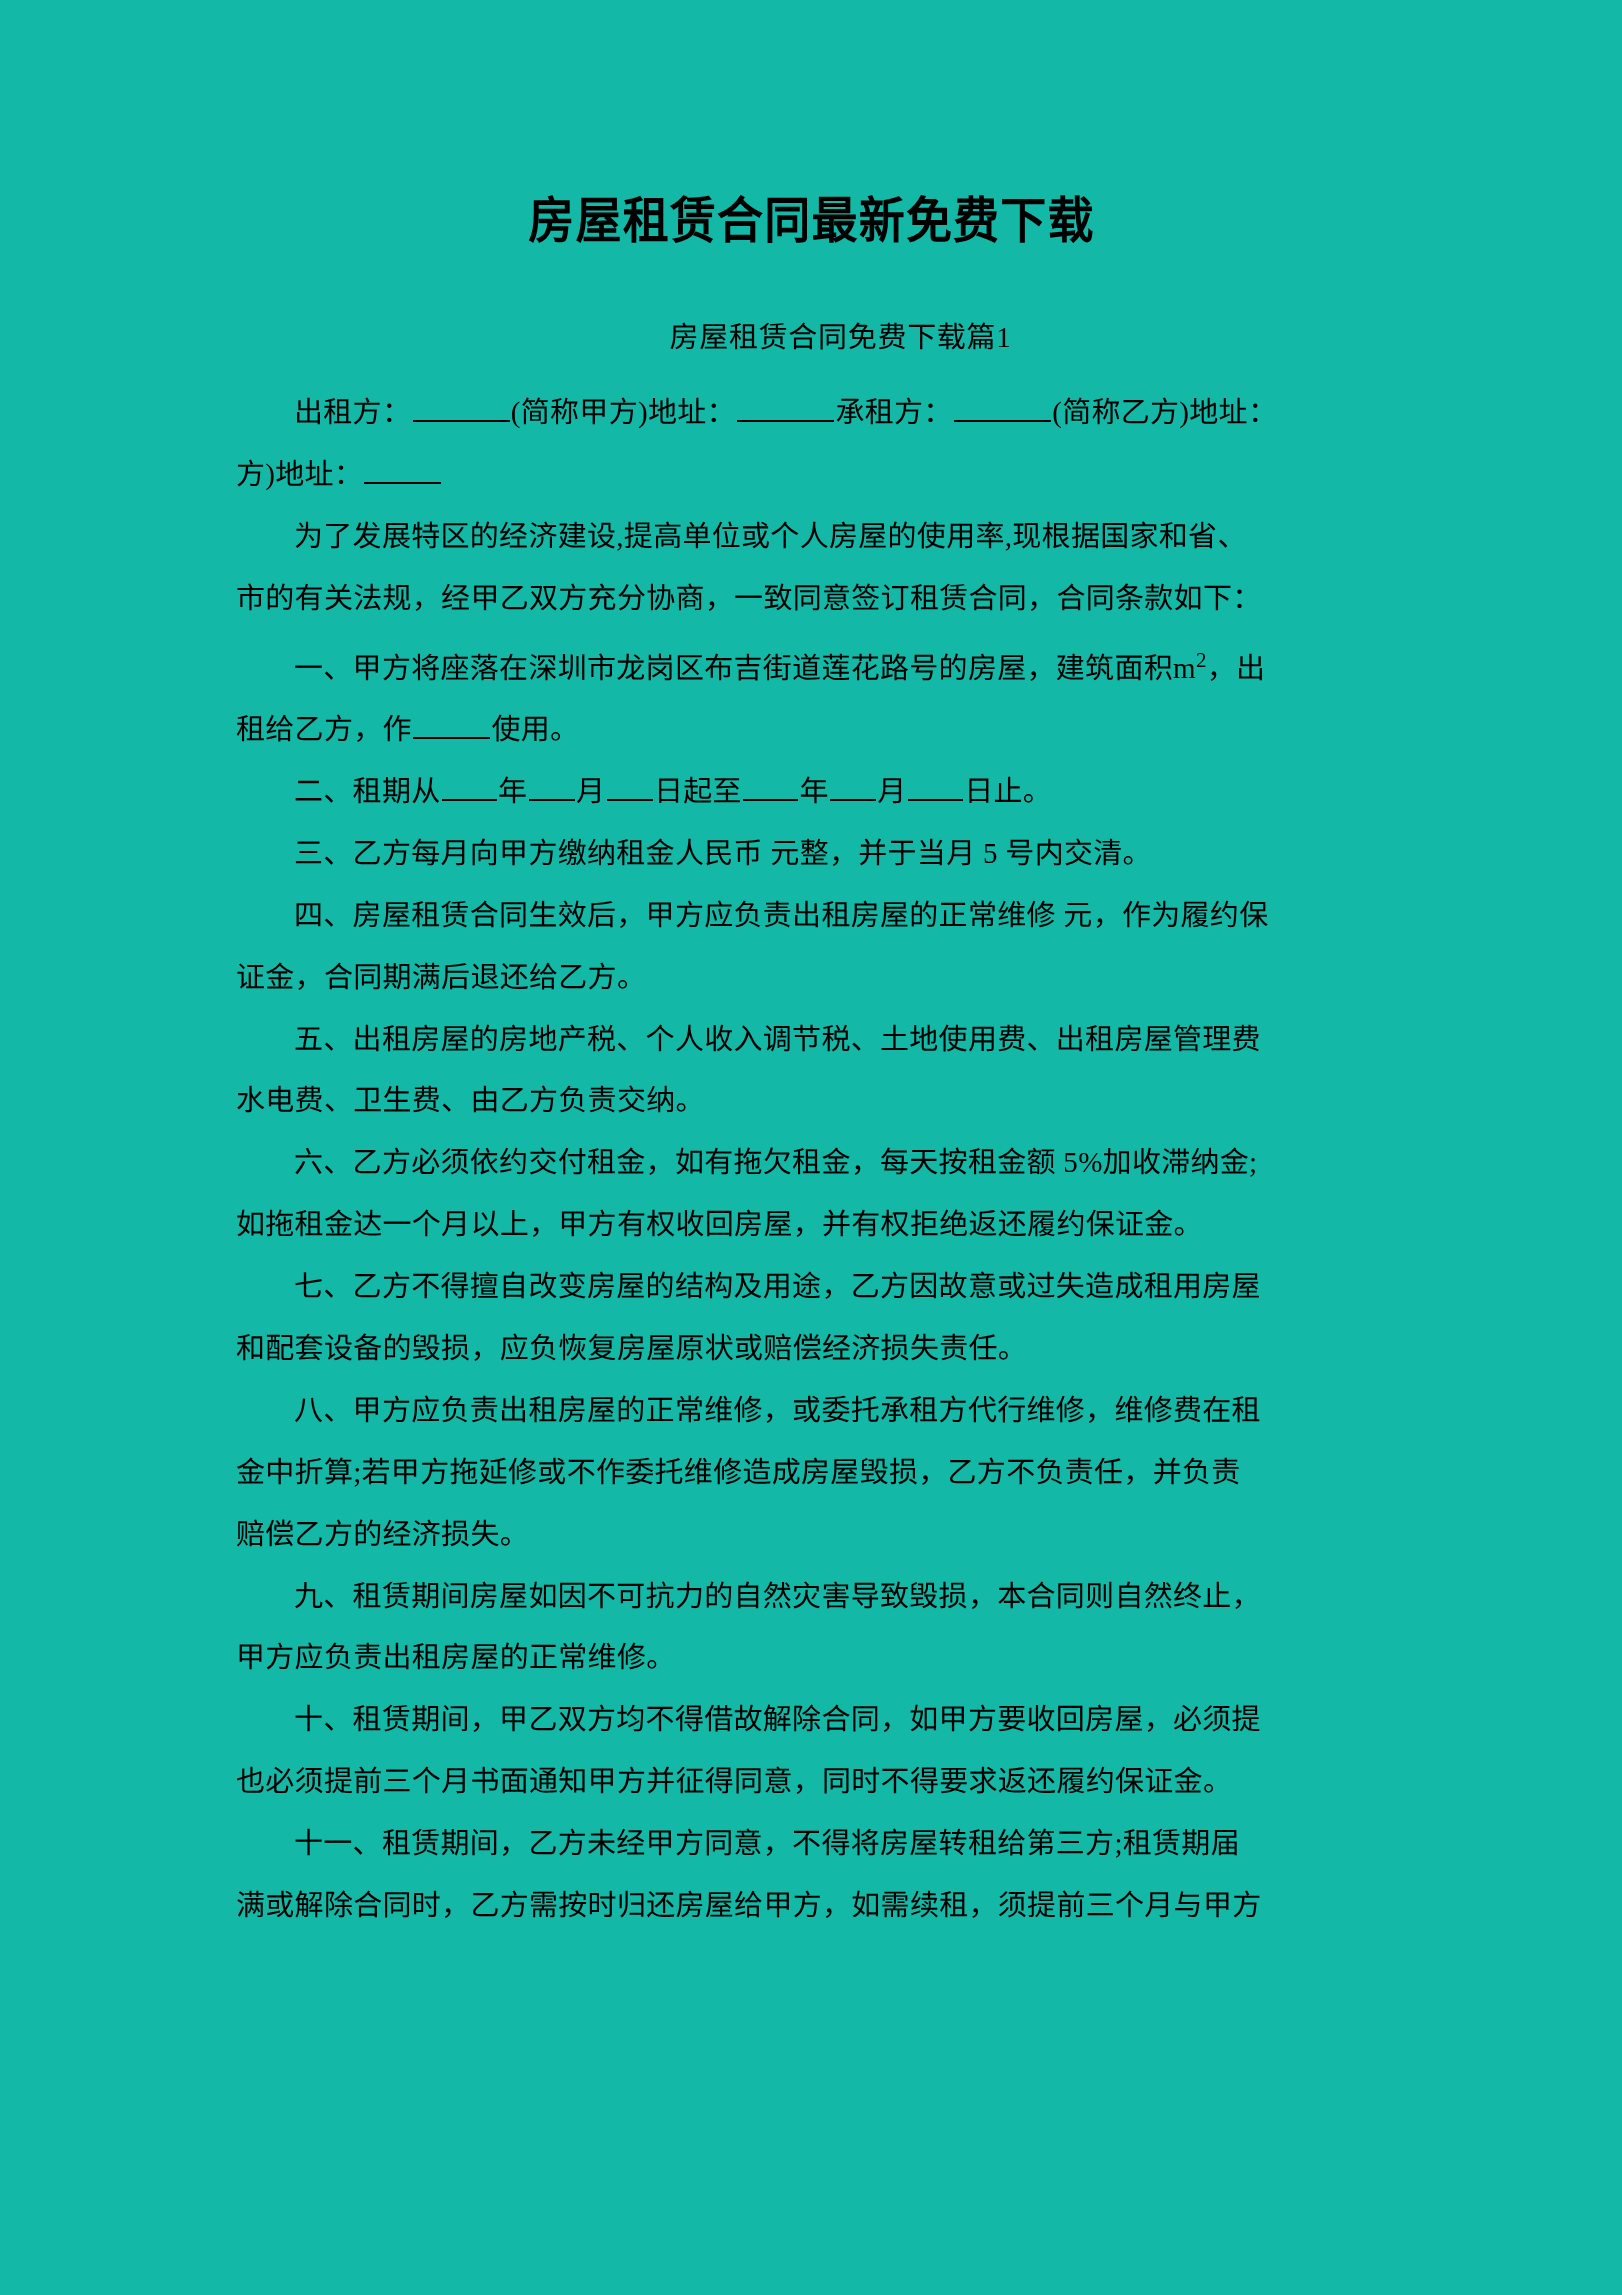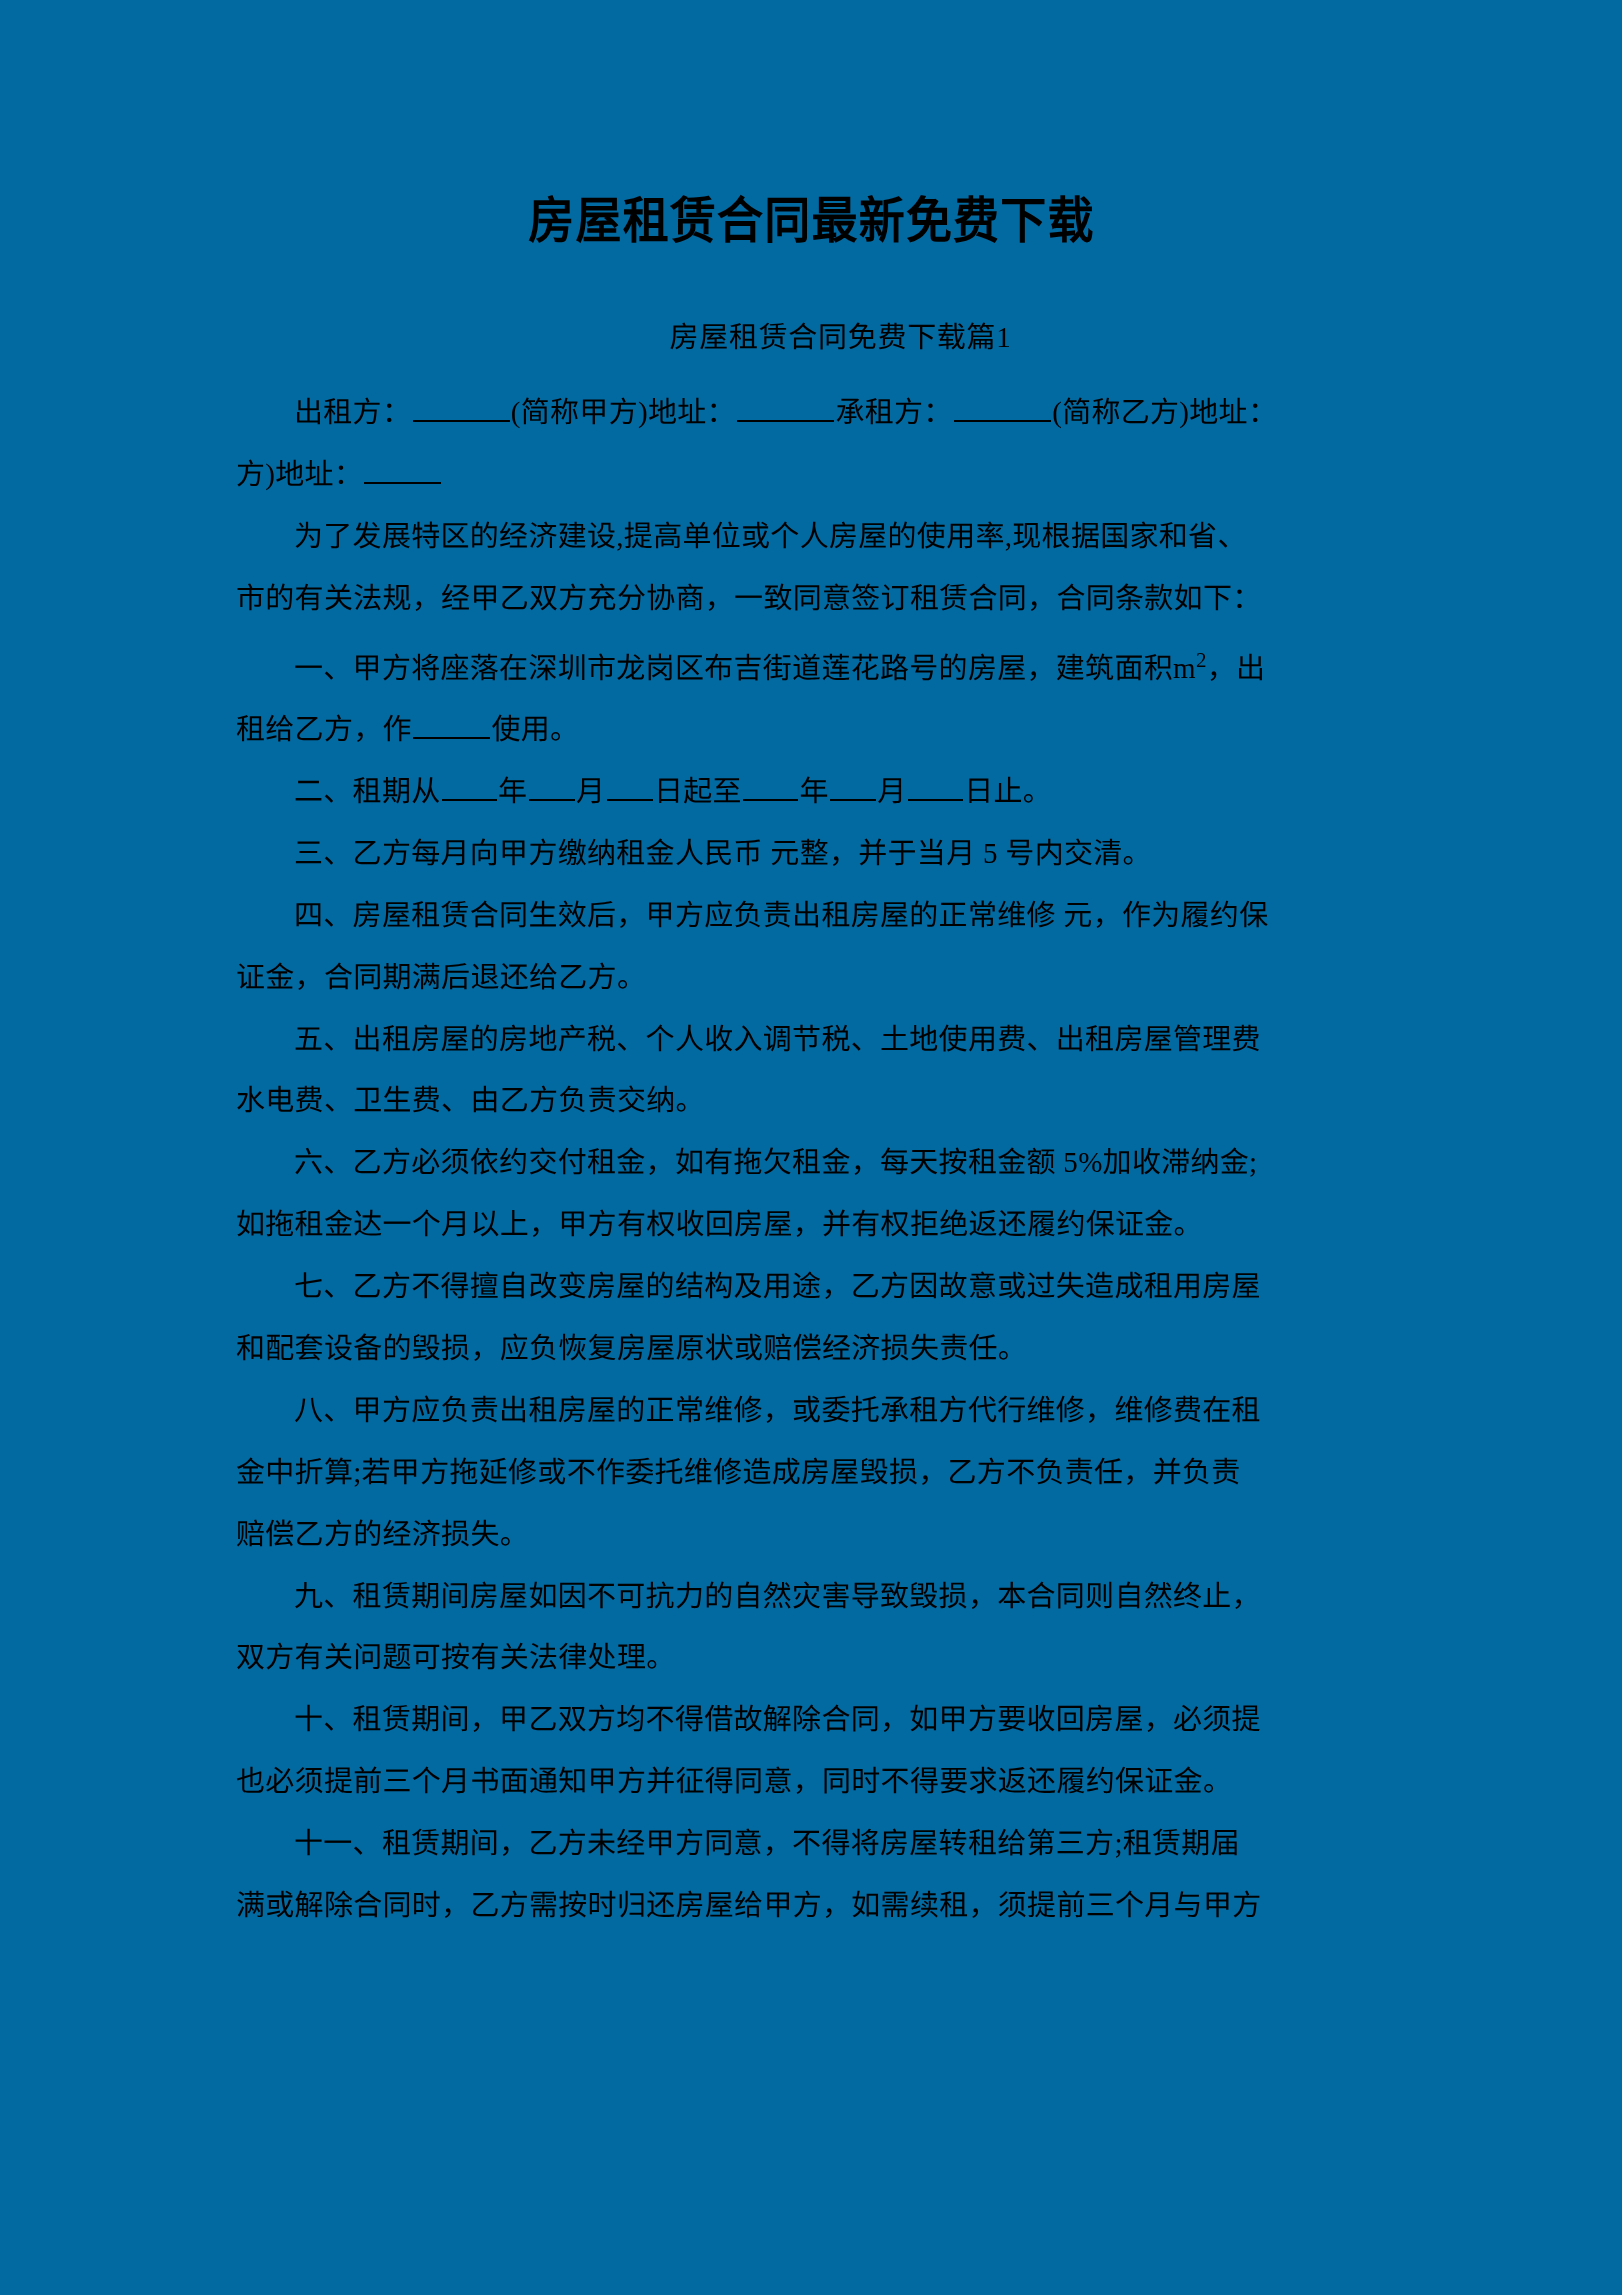--- a/index.html
+++ b/index.html
@@ -4,21 +4,21 @@
 <style>
   html, body {
     margin: 0;
     padding: 0;
     background: #ffffff;
   }
   .page {
     position: relative;
     width: 1623px;
     height: 2295px;
-    background: #0369a1;
+    background: #14b8a6;
     box-sizing: border-box;
     padding: 196px 236px 0 236px;
     font-family: "Liberation Serif", "DejaVu Serif", serif;
     color: #000000;
     overflow: hidden;
   }
   .doc-title {
     font-family: "Liberation Sans", "DejaVu Sans", sans-serif;
     font-weight: 700;
     font-size: 50px;
@@ -95,21 +95,21 @@
   <p class="para">如拖租金达一个月以上，甲方有权收回房屋，并有权拒绝返还履约保证金。</p>
 
   <p class="para indent"><span>七、</span><span>乙方不得擅自改变房屋的结构及用途，乙方因故意或过失造成租用房屋</span></p>
   <p class="para">和配套设备的毁损，应负恢复房屋原状或赔偿经济损失责任。</p>
 
   <p class="para indent"><span>八、</span><span>甲方应负责出租房屋的正常维修，或委托承租方代行维修，维修费在租</span></p>
   <p class="para">金中折算;若甲方拖延修或不作委托维修造成房屋毁损，乙方不负责任，并负责</p>
   <p class="para">赔偿乙方的经济损失。</p>
 
   <p class="para indent"><span>九、</span><span>租赁期间房屋如因不可抗力的自然灾害导致毁损，本合同则自然终止，</span></p>
-  <p class="para">双方有关问题可按有关法律处理。</p>
+  <p class="para">甲方应负责出租房屋的正常维修。</p>
 
   <p class="para indent"><span>十、</span><span>租赁期间，甲乙双方均不得借故解除合同，如甲方要收回房屋，必须提</span></p>
   <p class="para">也必须提前三个月书面通知甲方并征得同意，同时不得要求返还履约保证金。</p>
 
   <p class="para indent"><span>十一、</span><span>租赁期间，乙方未经甲方同意，不得将房屋转租给第三方;租赁期届</span></p>
   <p class="para">满或解除合同时，乙方需按时归还房屋给甲方，如需续租，须提前三个月与甲方</p>
 
 </div>
 
 

